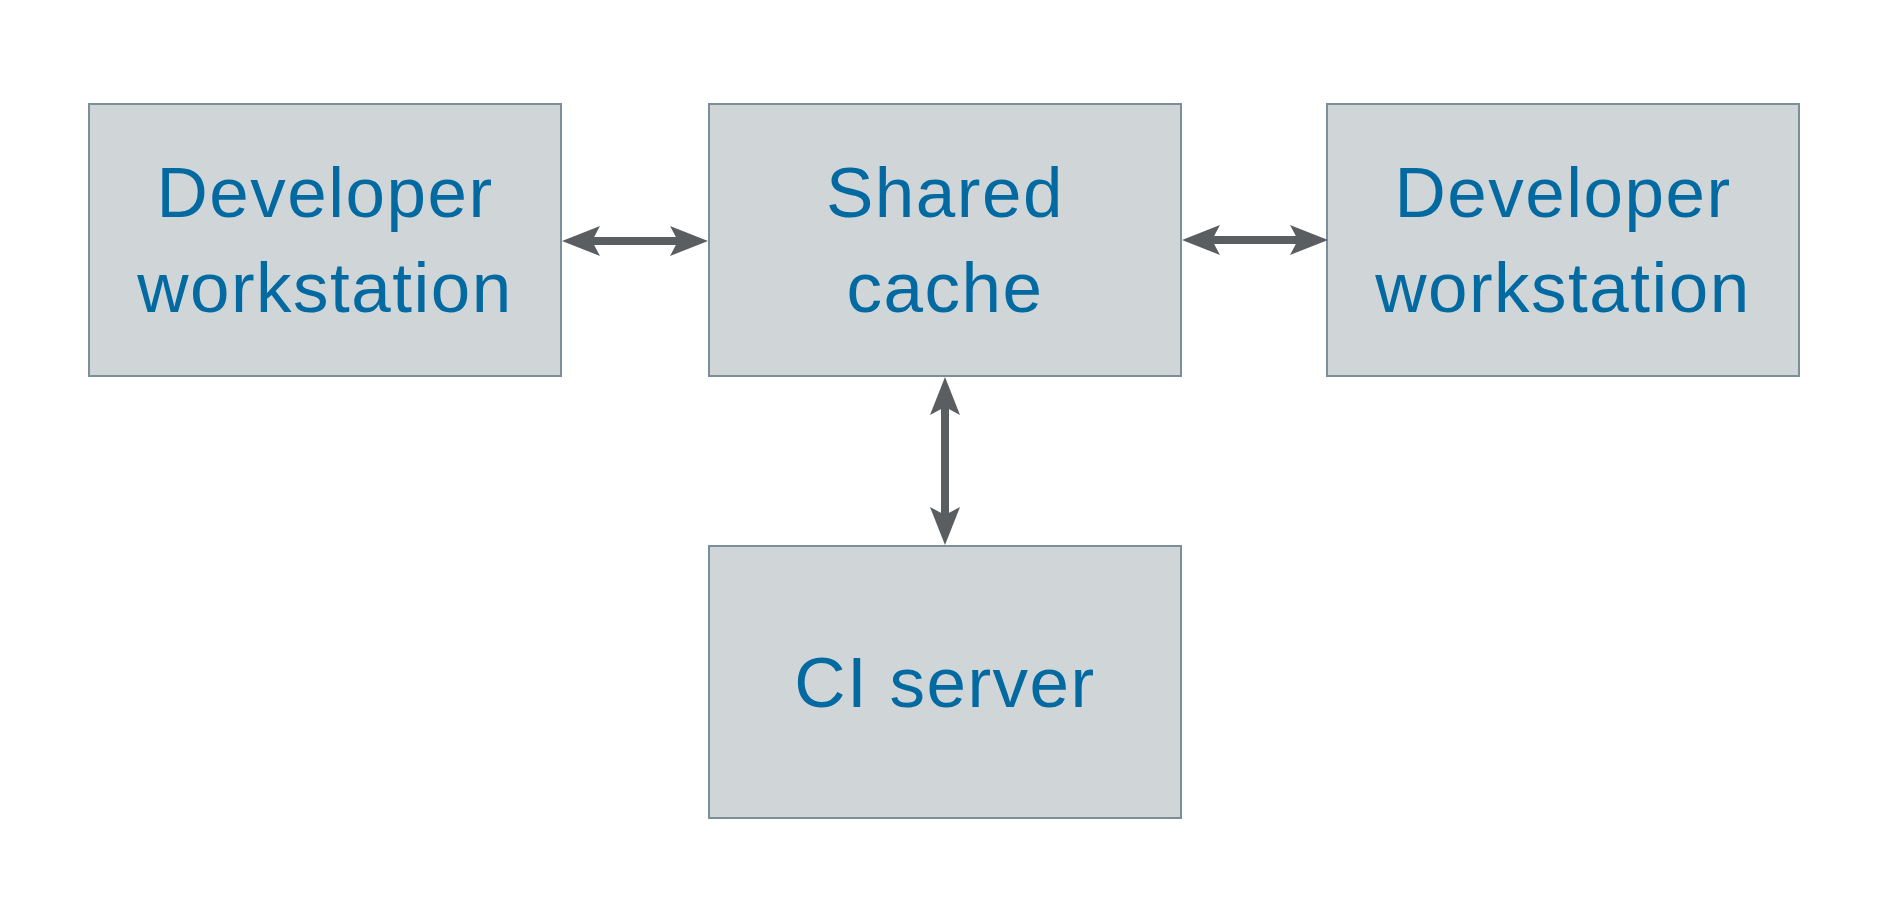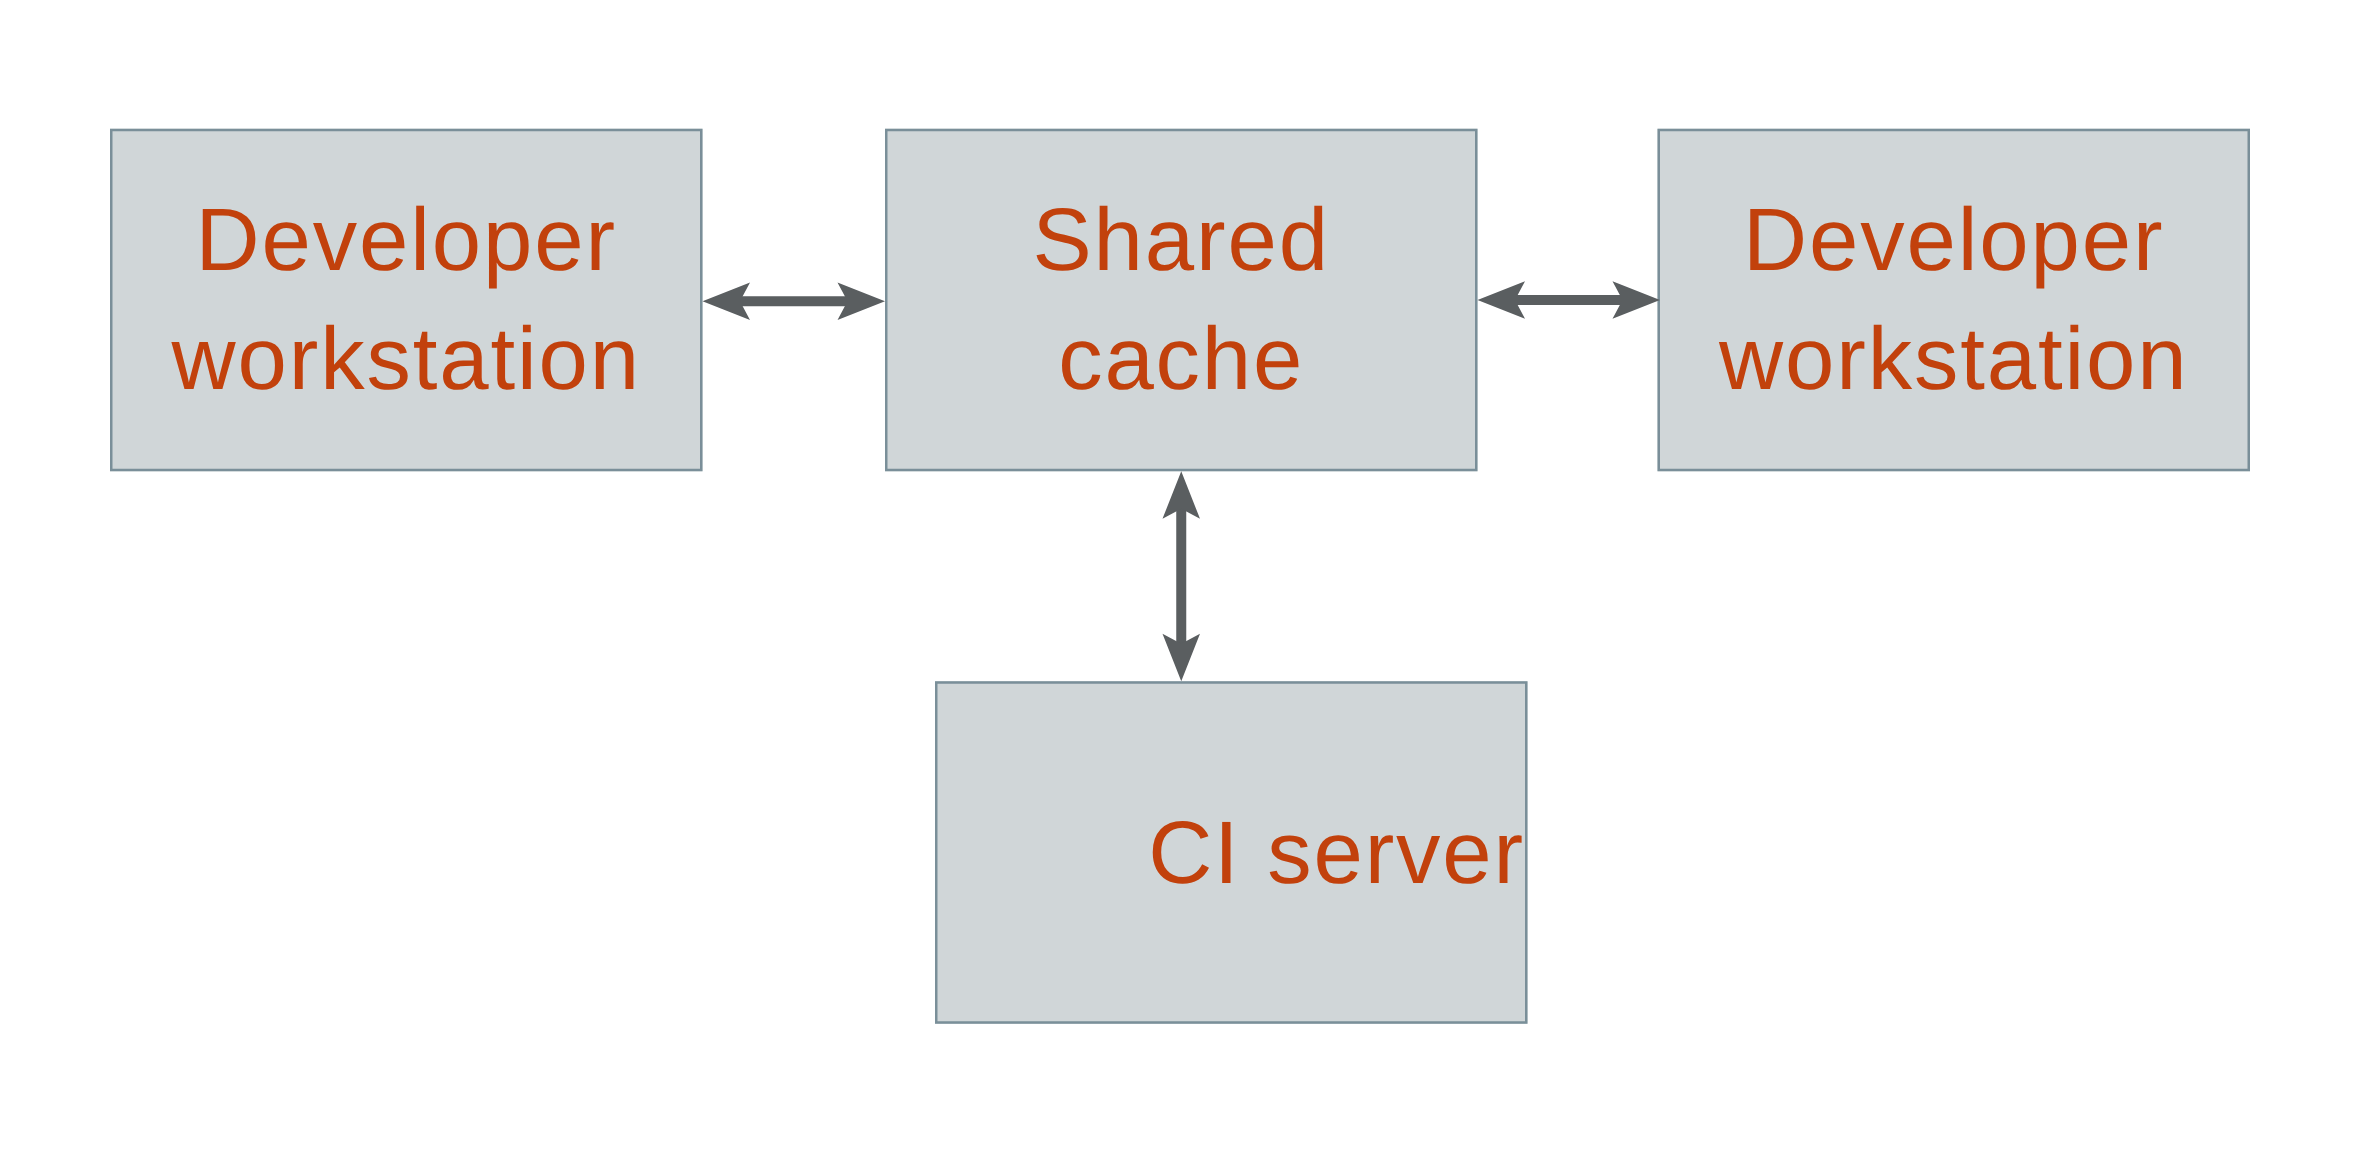--- a/index.html
+++ b/index.html
@@ -24,27 +24,27 @@
     border: 2px solid #7a8f99;
     display: flex;
     align-items: center;
     justify-content: center;
     text-align: center;
   }
   .node-label {
     font-size: 71px;
     line-height: 95px;
     letter-spacing: 1.5px;
-    color: #c2410c;
+    color: #0369a1;
     white-space: pre-line;
   }
   .node-left   { left: 88px;   top: 103px; }
   .node-center { left: 708px;  top: 103px; justify-content: center; }
   .node-right  { left: 1326px; top: 103px; }
-  .node-bottom { left: 748px;  top: 545px; justify-content: flex-end; }
+  .node-bottom { left: 708px;  top: 545px; }
   .arrows {
     position: absolute;
     left: 0;
     top: 0;
     width: 1900px;
     height: 922px;
     pointer-events: none;
   }
 </style>
 </head>

